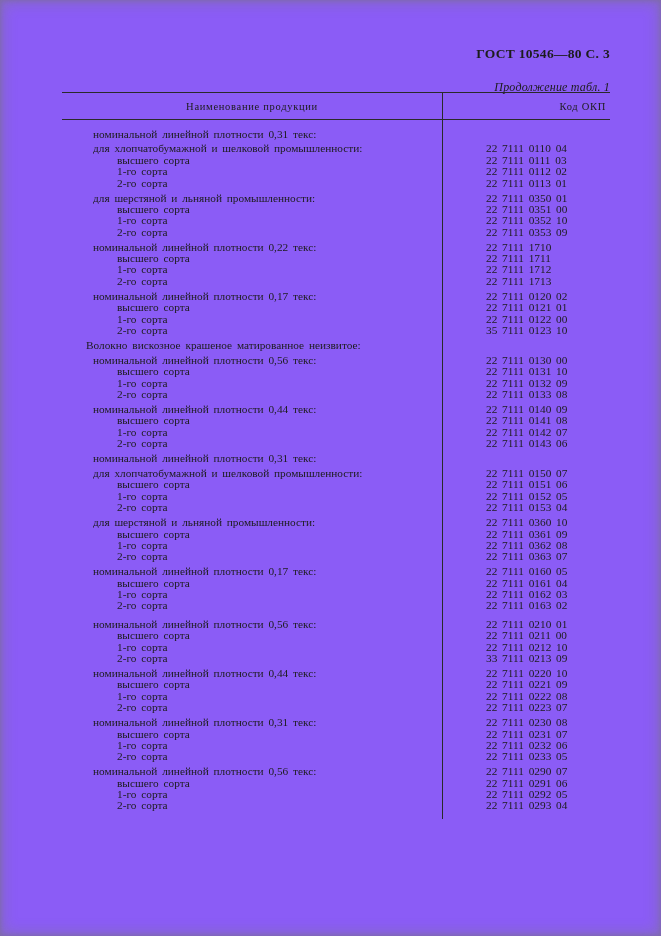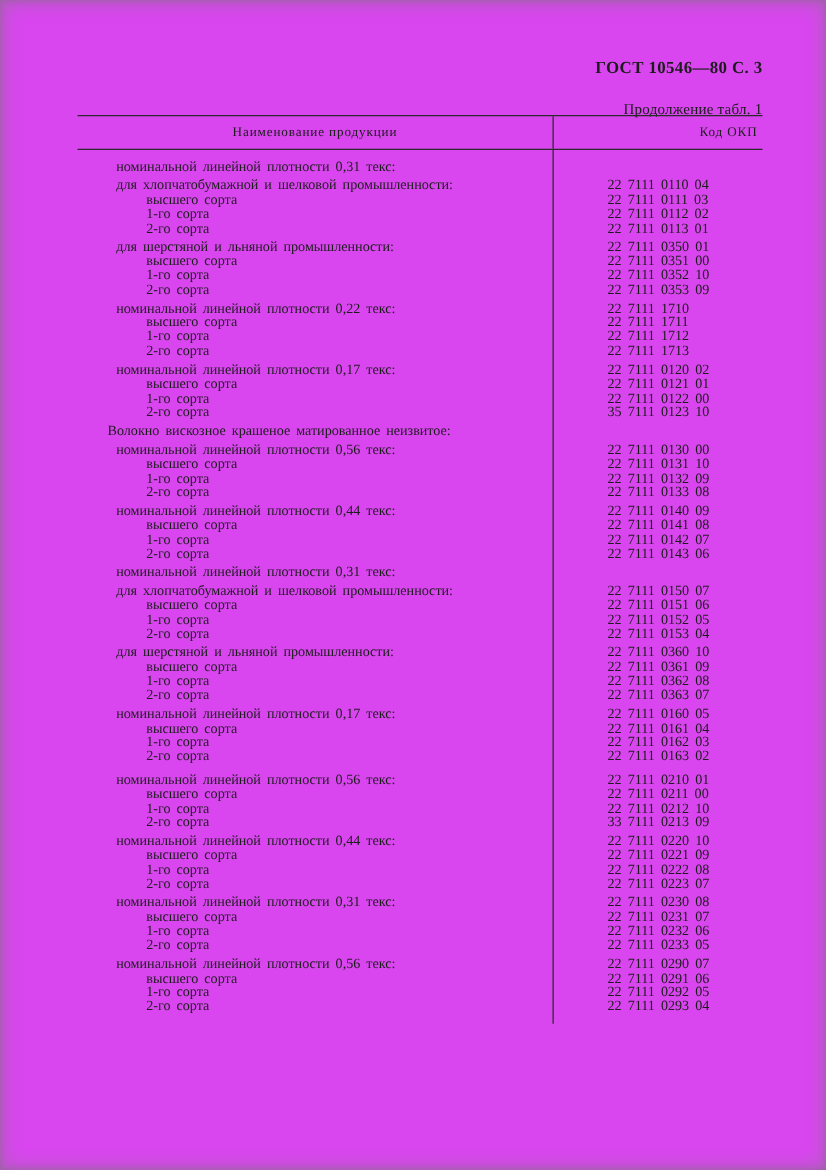--- a/index.html
+++ b/index.html
@@ -1,40 +1,40 @@
 <!DOCTYPE html>
 <html lang="ru"><head>
 <meta charset="utf-8">
 <style>
   html,body{margin:0;padding:0;background:#d6d6d6;}
   .page{
     position:relative;
     width:661px;height:936px;
-    background:#d946ef;
+    background:#8b5cf6;
     font-family:"Liberation Serif","DejaVu Serif",serif;
     color:#1c1c1c;
     overflow:hidden;
     margin:0 auto;
   }
   
   .page::after{
     content:"";
     position:absolute;inset:0;
     pointer-events:none;
     box-shadow:
       inset 0 0 14px 3px rgba(125,125,125,0.45),
       inset 0 0 4px 1px rgba(105,105,105,0.35);
   }
   .doc-ref{
     position:absolute;top:46px;right:51px;
     font-weight:bold;font-size:13.5px;letter-spacing:.3px;
   }
   .continuation{
     position:absolute;top:80px;right:51px;
-    font-size:12px;letter-spacing:.2px;
+    font-style:italic;font-size:12px;letter-spacing:.2px;
   }
   .tbl{
     position:absolute;left:62px;top:92px;width:548px;
   }
   .tbl-head{
     display:flex;
     border-top:1.4px solid #2a2a2a;
     border-bottom:1.4px solid #2a2a2a;
     box-sizing:border-box;
   }

